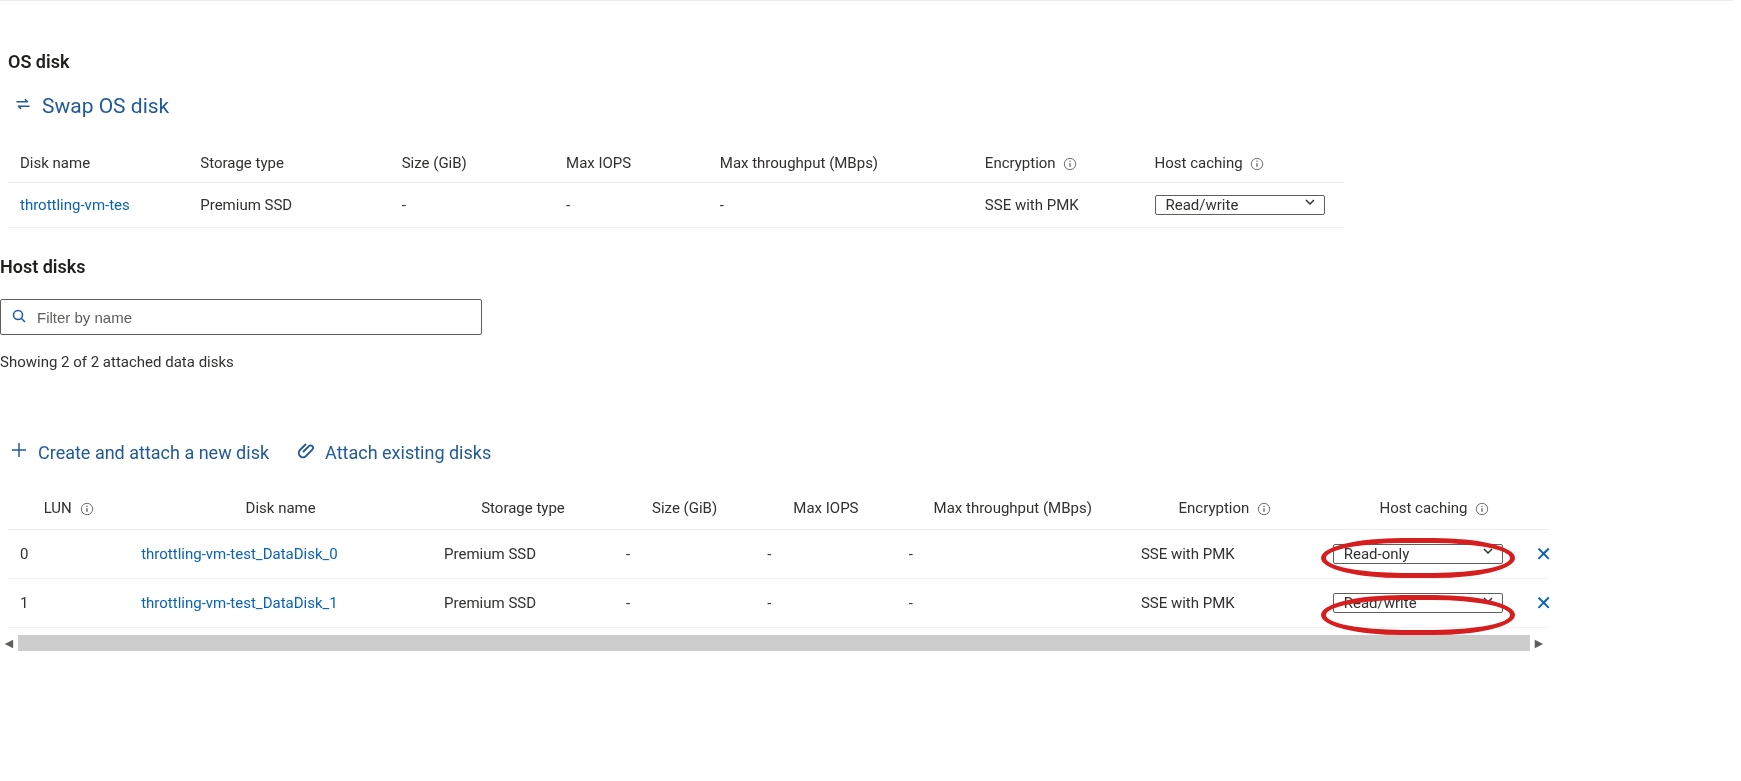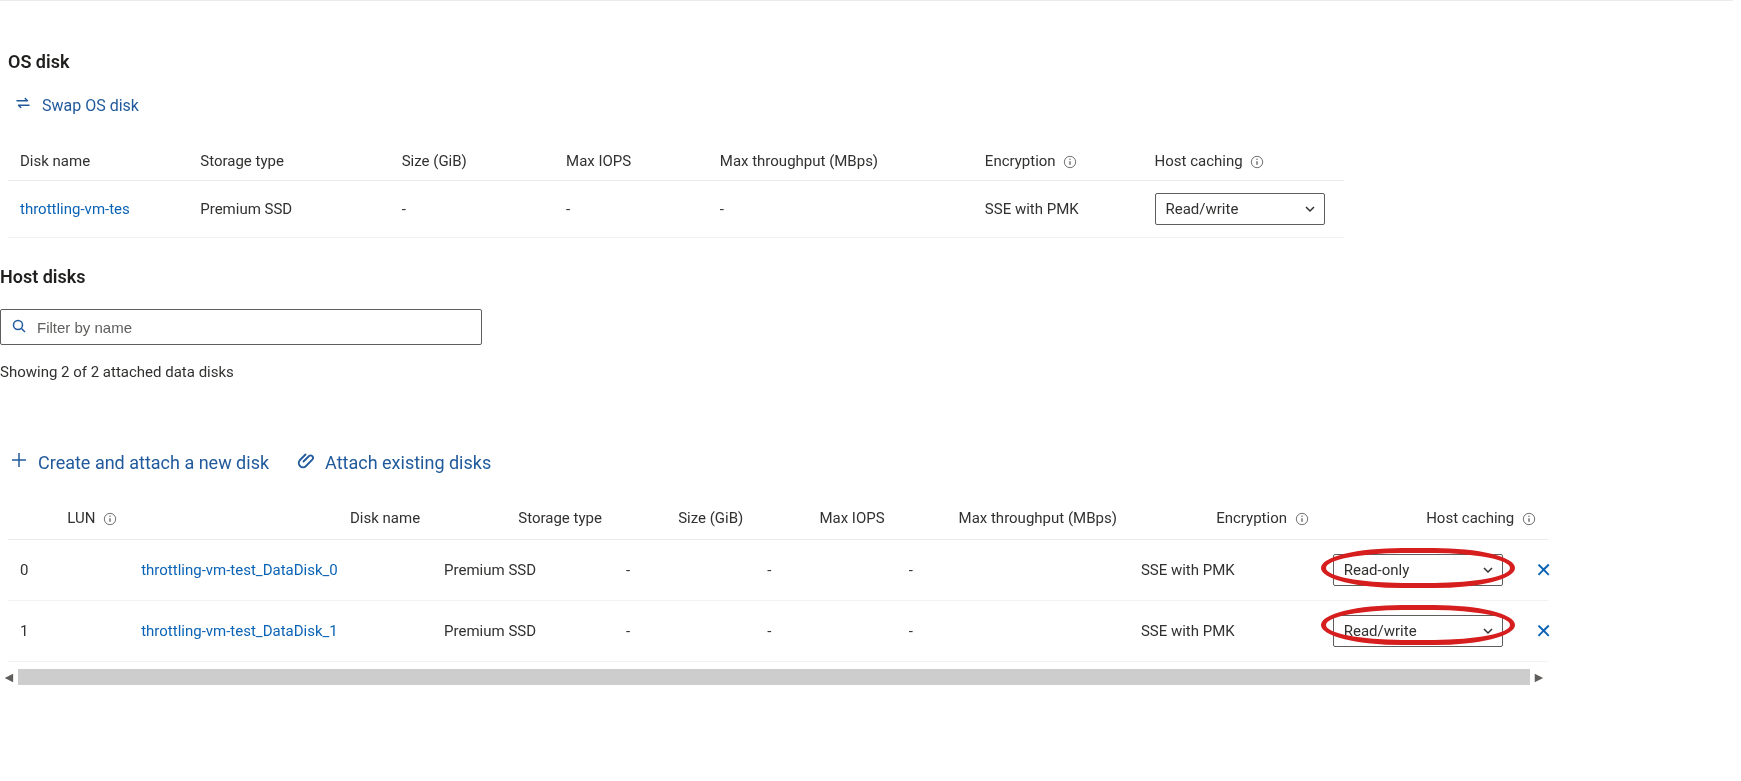--- a/index.html
+++ b/index.html
@@ -24,21 +24,21 @@
     font-weight: 600;
     margin: 0 0 22px 8px;
     color: #201f1e;
   }
   .swap-row {
     display: flex;
     align-items: center;
     gap: 10px;
     margin: 0 0 28px 14px;
     color: #215a9c;
-    font-size: 16px;
+    font-size: 21px;
     cursor: pointer;
   }
   .swap-row svg { width: 18px; height: 18px; }
   table.disk-table {
     border-collapse: collapse;
     width: 1336px;
     margin-left: 8px;
     table-layout: fixed;
   }
   table.disk-table th {
@@ -59,25 +59,25 @@
   }
   .link { color: #0b63b5; cursor: pointer; }
   .info-icon {
     display: inline-flex;
     vertical-align: middle;
     margin-left: 4px;
   }
   .info-icon svg { width: 14px; height: 14px; }
   .select-box {
     display: inline-flex;
-    align-items: center;
+    align-items: flex-start;
     justify-content: space-between;
     border: 1px solid #605e5c;
     border-radius: 2px;
-    height: 32px;
+    height: 20px;
     min-width: 160px;
     padding: 0 8px 0 10px;
     font-size: 15px;
     cursor: pointer;
     box-sizing: border-box;
     background: #ffffff;
   }
   .select-box.wide { min-width: 170px; }
   .chevron { display: inline-flex; }
   .chevron svg { width: 12px; height: 12px; }
@@ -130,21 +130,21 @@
     position: relative;
     width: 1560px;
   }
   table.data-table {
     border-collapse: collapse;
     width: 1540px;
     margin-left: 8px;
     table-layout: fixed;
   }
   table.data-table th {
-    text-align: right;
+    text-align: center;
     font-weight: 400;
     font-size: 15px;
     color: #323130;
     padding: 8px 12px 12px 12px;
     border-bottom: 1px solid #edebe9;
     white-space: nowrap;
   }
   table.data-table td {
     font-size: 15px;
     padding: 14px 12px;

